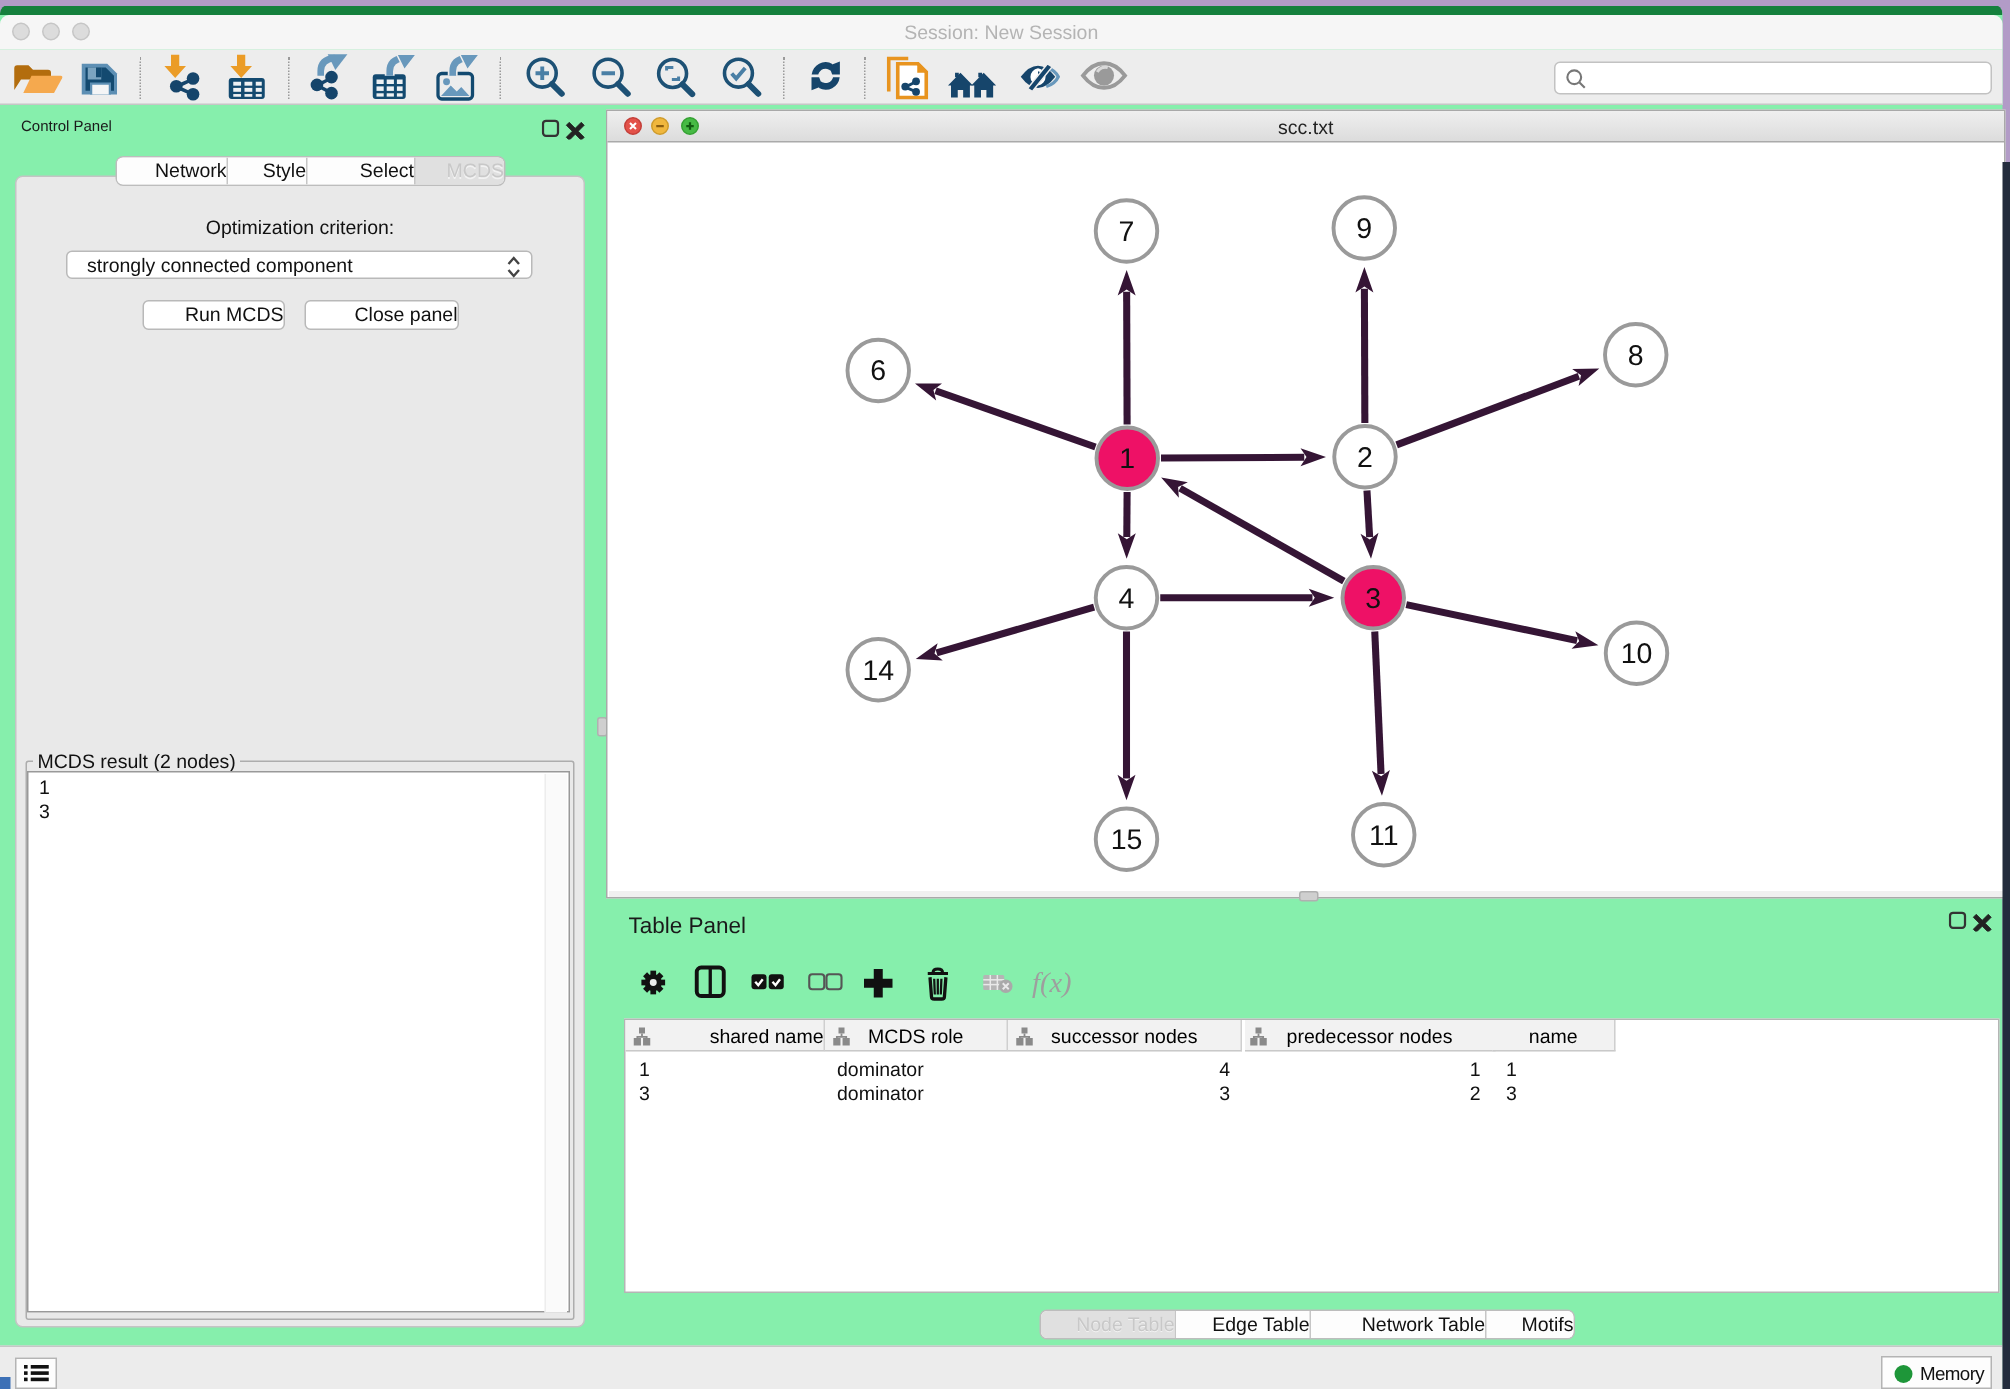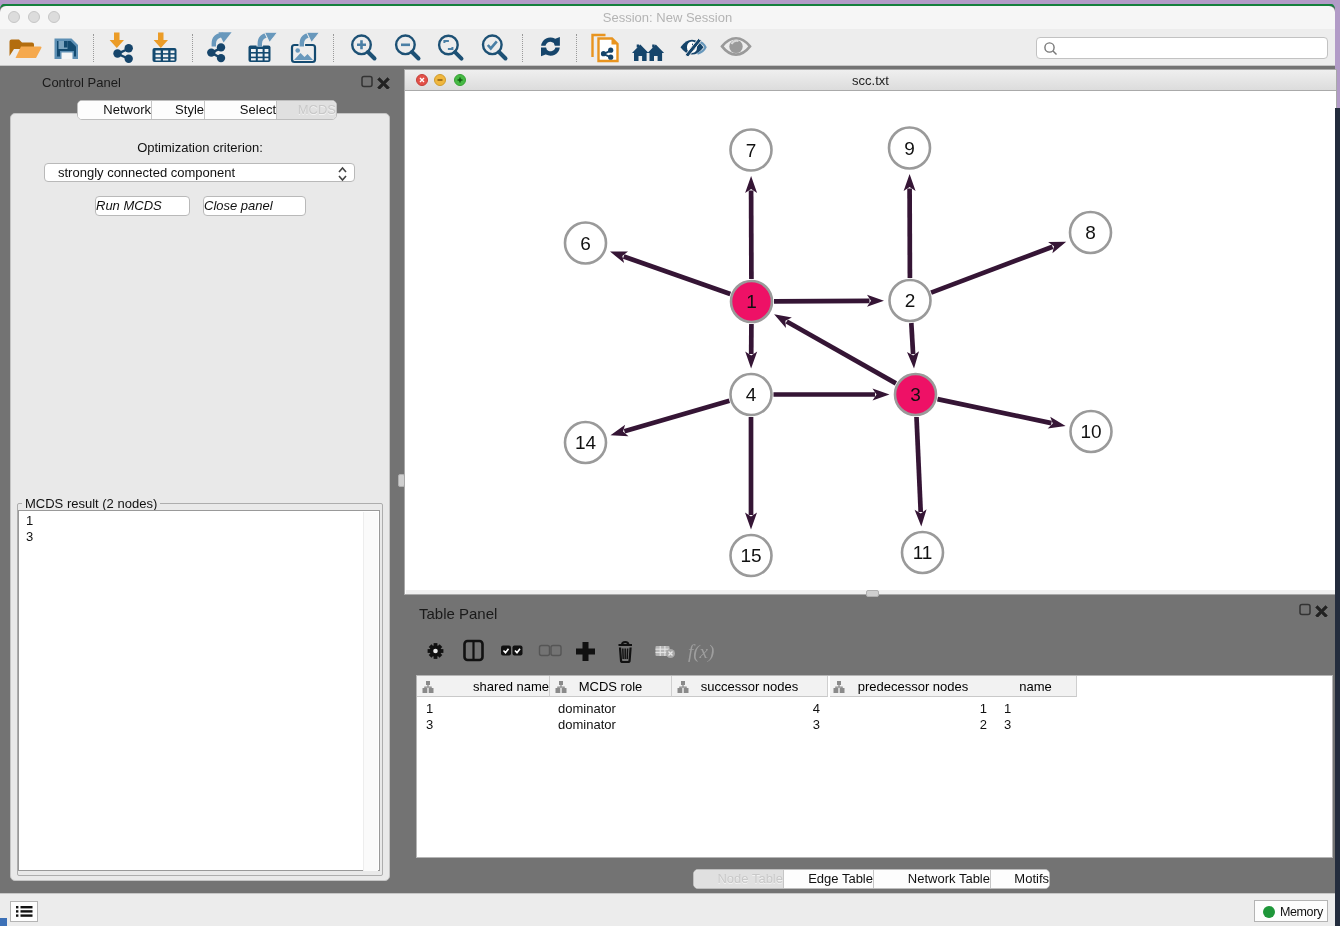--- a/index.html
+++ b/index.html
@@ -1,45 +1,45 @@
 <!DOCTYPE html>
 <html><head><meta charset="utf-8">
 <style>
 html,body{margin:0;padding:0;}
 body{width:1340px;height:926px;position:relative;overflow:hidden;background:#b29bc7;
  font-family:"Liberation Sans",sans-serif;-webkit-font-smoothing:antialiased;}
 .abs{position:absolute;}
 #topstrip{left:0;top:0;width:1340px;height:4px;background:#b29bc7;}
 #rightstrip-dark{left:1335px;top:108px;width:5px;height:818px;background:#232c3d;}
 #blue-notch{left:0;top:918px;width:7px;height:8px;background:#3c70b6;}
-#app{left:0;top:3px;width:1335px;height:923px;background:#737373;border-radius:6px 6px 0 0;
- border-top:3px solid #15803d;box-sizing:border-box;}
+#app{left:0;top:3px;width:1335px;height:923px;background:#86efac;border-radius:6px 6px 0 0;
+ border-top:7px solid #15803d;box-sizing:border-box;}
 
 #titlebar{left:0;top:0;width:100%;height:23px;background:#f6f6f6;border-radius:6px 6px 0 0;}
 .tl{position:absolute;top:5px;width:12px;height:12px;border-radius:50%;background:#dcdcdc;border:1px solid #c6c6c6;box-sizing:border-box;}
 #title-text{width:100%;top:4px;text-align:center;font-size:13px;color:#b4b4b4;}
 
 #toolbar{left:0;top:23px;width:100%;height:37px;background:#ededed;border-bottom:1px solid #c6c6c6;box-sizing:border-box;}
 .sep{position:absolute;top:5px;height:28px;width:0;border-left:1px dotted #9a9a9a;}
 #searchbox{left:1036px;top:8px;width:292px;height:22px;background:#fff;border:1px solid #c2c2c2;border-radius:4px;box-sizing:border-box;}
 
-#cp-title{left:14px;top:69px;font-size:13px;color:#1a1a1a;margin-left:28px;}
+#cp-title{left:14px;top:69px;font-size:10px;color:#1a1a1a;}
 #cp-card{left:10px;top:107px;width:380px;height:768px;background:#e9e9e9;border:1px solid #c4c4c4;border-radius:5px;box-sizing:border-box;}
 .tabrow{position:absolute;display:flex;height:18px;line-height:17px;font-size:13px;text-align:right;
  border:1px solid #bdbdbd;border-radius:5px;overflow:hidden;background:#fff;}
 .tab{background:#fdfdfd;color:#111;border-left:1px solid #c6c6c6;box-sizing:border-box;}
 .tab:first-child{border-left:none;}
 .tab.sel{background:#e0e0e0;color:#c8c8c8;text-shadow:0 1px 0 #f2f2f2;}
 #cp-tabs{left:77px;top:94px;}
 #opt-label{left:0;top:134px;width:400px;text-align:center;font-size:13px;color:#111;}
 #opt-select{left:44px;top:157px;width:311px;height:19px;background:#fff;border:1px solid #b9b9b9;border-radius:4px;box-sizing:border-box;
  font-size:13px;color:#111;line-height:18px;padding-left:13px;}
 #opt-select svg{position:absolute;right:6px;top:2px;}
 .btn{position:absolute;height:20px;background:#fff;border:1px solid #b9b9b9;border-radius:4px;box-sizing:border-box;
- font-size:13px;color:#111;line-height:18px;text-align:left;font-style:italic;}
+ font-size:13px;color:#111;line-height:18px;text-align:right;}
 #btn-run{left:95px;top:190px;width:95px;}
 #btn-close{left:203px;top:190px;width:103px;}
 #mcds-group{left:17px;top:497px;width:364px;height:371px;border:1px solid #adadad;border-radius:2px;}
 #mcds-label{left:22px;top:490px;font-size:13px;color:#111;background:#e9e9e9;padding:0 3px;}
 #mcds-list{left:18px;top:504px;width:362px;height:361px;background:#fff;border:1px solid #999;box-sizing:border-box;font-size:13px;color:#111;}
 #mcds-list .sb{position:absolute;right:1px;top:1px;width:14px;height:359px;background:#fafafa;border-left:1px solid #ededed;}
 
 #vsplit-handle{left:398px;top:468px;width:5px;height:11px;background:#cfcfcf;border:1px solid #b0b0b0;border-radius:2px;}
 #hsplit-handle{left:866px;top:584px;width:11px;height:5px;background:#cfcfcf;border:1px solid #b0b0b0;border-radius:2px;}
 

